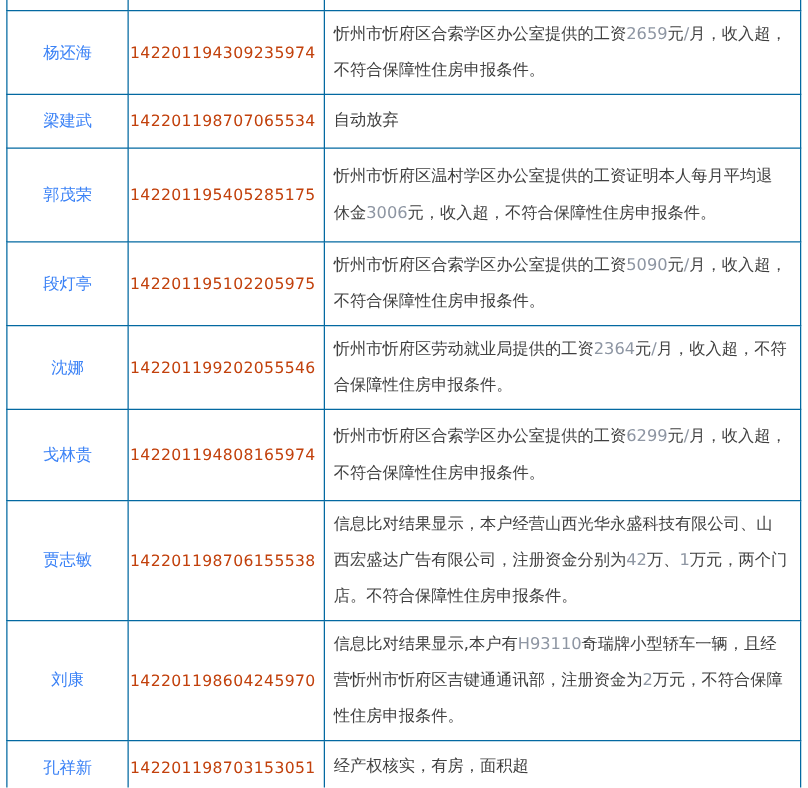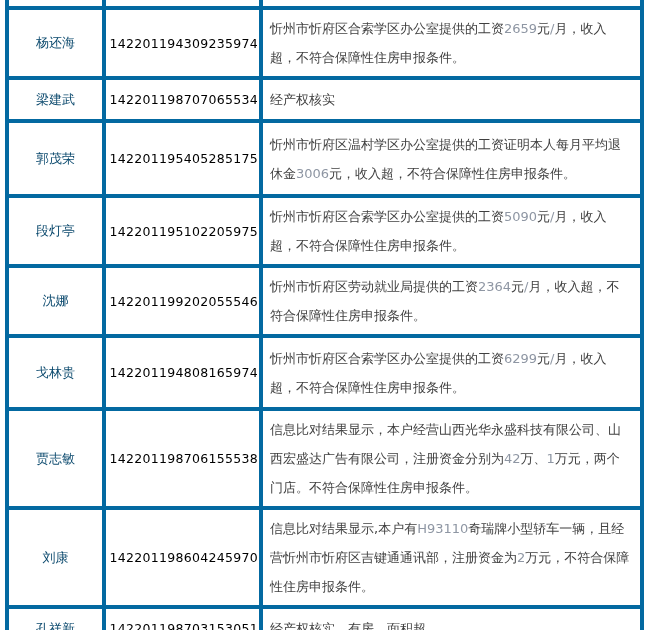--- a/index.html
+++ b/index.html
@@ -20,34 +20,34 @@
     overflow: hidden;
     background: #ffffff;
   }
   table.review-table {
     border-collapse: collapse;
     table-layout: fixed;
     margin-left: 5px;
     width: 635px;
   }
   table.review-table td {
-    border: 4px solid #0369a1;
+    border: 1px solid #0369a1;
     overflow: hidden;
     vertical-align: middle;
     box-sizing: border-box;
   }
   tr.partial-top td { border-top: none; }
   .cell-name {
     text-align: center;
-    color: #0c4a6e;
+    color: #3b82f6;
     font-size: 13px;
   }
   .cell-id {
-    text-align: right;
-    color: #000000;
+    text-align: left;
+    color: #c2410c;
     font-size: 12.5px;
     letter-spacing: 0.3px;
   }
   .cell-reason {
     color: #3f3f3f;
     font-size: 13px;
     line-height: 29px;
     padding: 4px 10px 4px 7px;
     text-align: left;
   }
@@ -72,21 +72,21 @@
           <td></td>
         </tr>
         <tr style="height: 66px;">
     <td class="cell-name">杨还海</td>
     <td class="cell-id">142201194309235974</td>
     <td class="cell-reason">忻州市忻府区合索学区办公室提供的工资<span class="num">2659</span>元<span class="num">/</span>月，收入超，不符合保障性住房申报条件。</td>
   </tr>
         <tr style="height: 43px;">
     <td class="cell-name">梁建武</td>
     <td class="cell-id">142201198707065534</td>
-    <td class="cell-reason">经产权核实</td>
+    <td class="cell-reason">自动放弃</td>
   </tr>
         <tr style="height: 75px;">
     <td class="cell-name">郭茂荣</td>
     <td class="cell-id">142201195405285175</td>
     <td class="cell-reason">忻州市忻府区温村学区办公室提供的工资证明本人每月平均退休金<span class="num">3006</span>元，收入超，不符合保障性住房申报条件。</td>
   </tr>
         <tr style="height: 65px;">
     <td class="cell-name">段灯亭</td>
     <td class="cell-id">142201195102205975</td>
     <td class="cell-reason">忻州市忻府区合索学区办公室提供的工资<span class="num">5090</span>元<span class="num">/</span>月，收入超，不符合保障性住房申报条件。</td>

